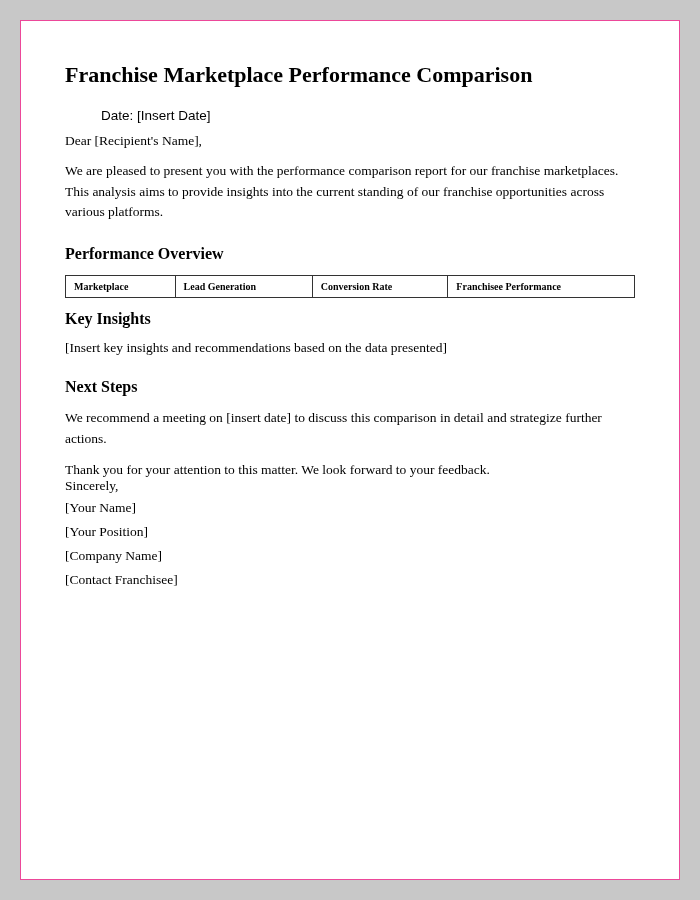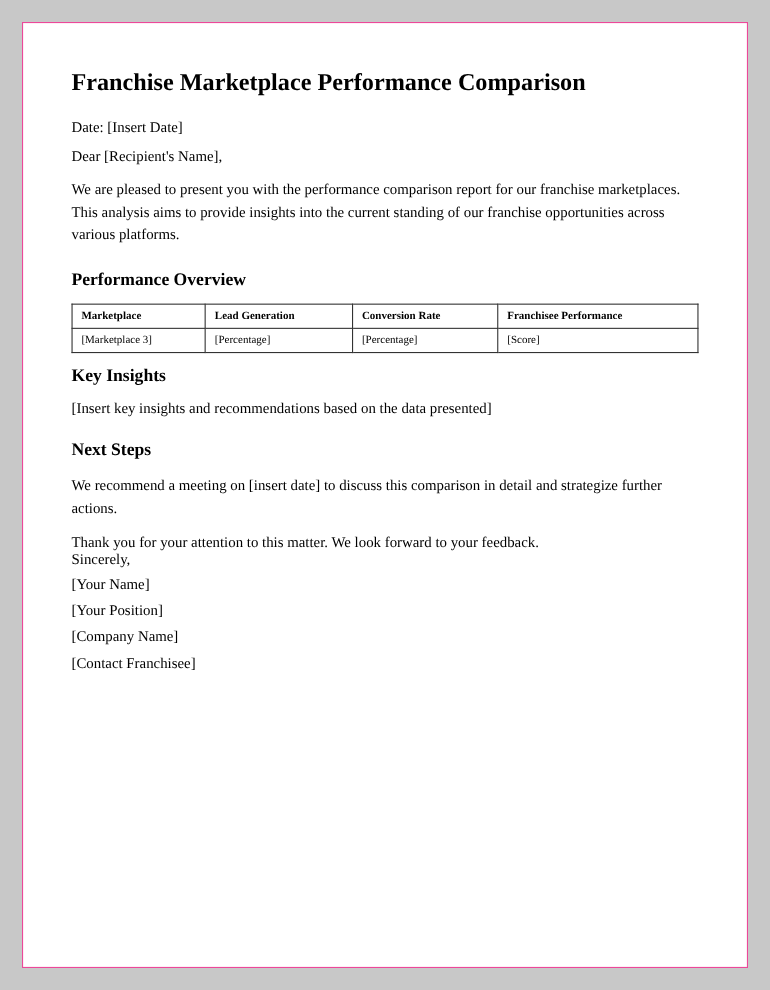--- a/index.html
+++ b/index.html
@@ -29,21 +29,22 @@
       font-size: 22px;
       font-weight: bold;
       line-height: 1.3;
       margin-bottom: 18px;
       font-family: Georgia, serif;
     }
 
     .doc-date {
       font-size: 13.5px;
       margin-bottom: 10px;
-      font-family: Liberation Serif, serif;
+      font-family: Liberation Sans, sans-serif;
+      margin-left: 36px;
     }
 
     .doc-salutation {
       font-size: 13.5px;
       margin-bottom: 12px;
       font-family: Georgia, serif;
     }
 
     .doc-intro {
       font-size: 13.5px;
@@ -134,26 +135,20 @@
   <table class="performance-table">
     <thead>
       <tr>
         <th>Marketplace</th>
         <th>Lead Generation</th>
         <th>Conversion Rate</th>
         <th>Franchisee Performance</th>
       </tr>
     </thead>
     <tbody id="table-body">
-        <tr>
-          <td>[Marketplace 3]</td>
-          <td>[Percentage]</td>
-          <td>[Percentage]</td>
-          <td>[Score]</td>
-        </tr>
       </tbody>
   </table>
 
   <h2 class="section-heading">Key Insights</h2>
 
   <p class="key-insights-text">[Insert key insights and recommendations based on the data presented]</p>
 
   <h2 class="section-heading">Next Steps</h2>
 
   <p class="next-steps-para">We recommend a meeting on [insert date] to discuss this comparison in detail and strategize further actions.</p>

